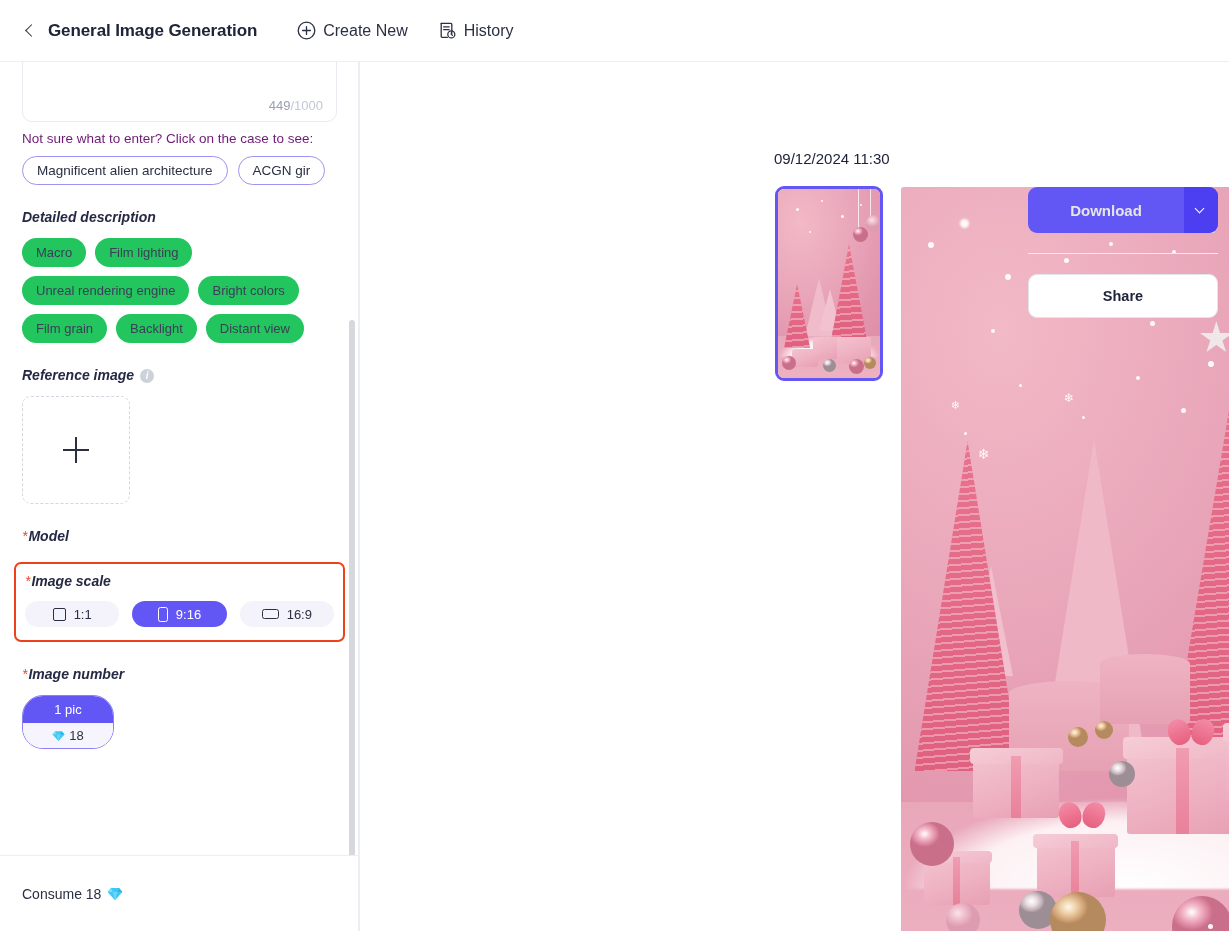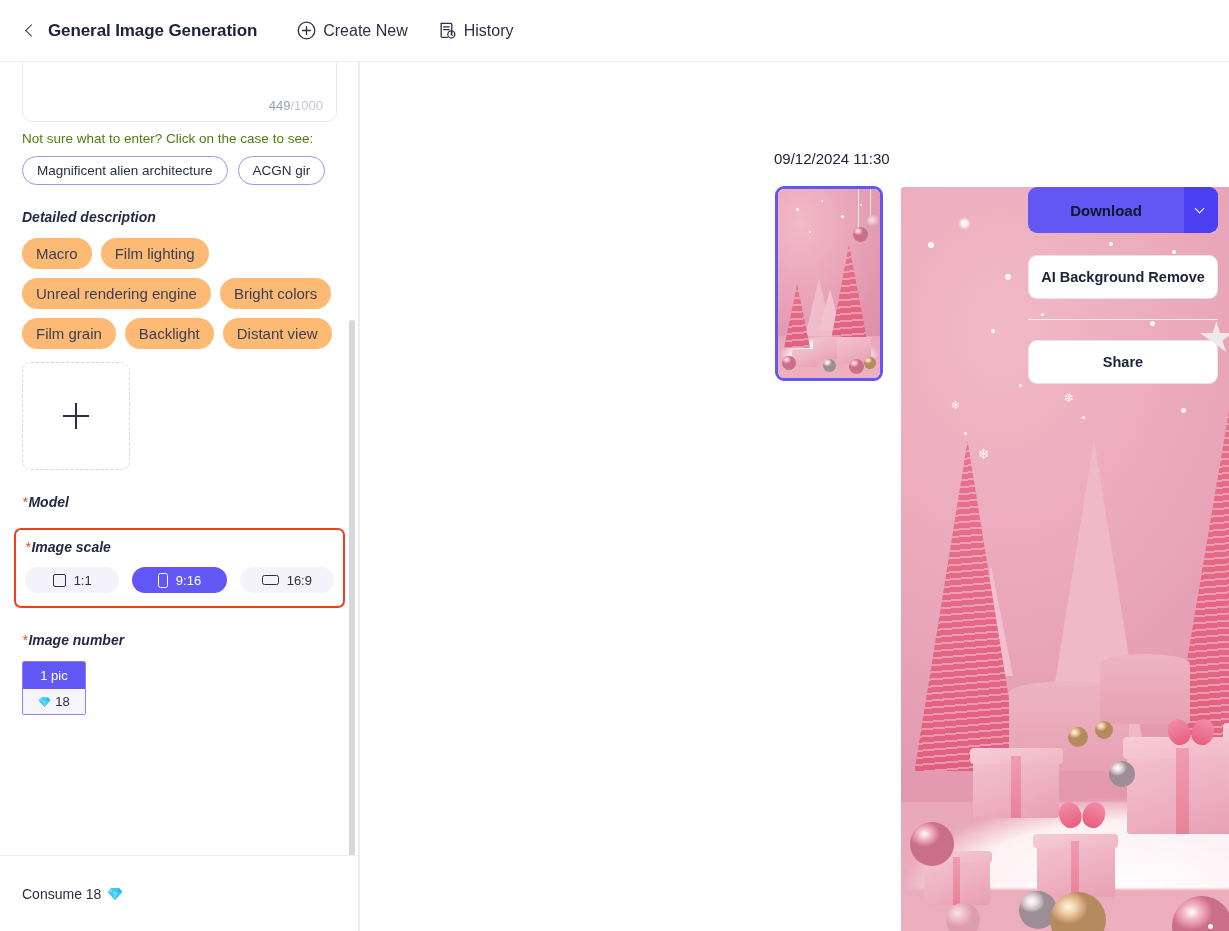--- a/index.html
+++ b/index.html
@@ -108,21 +108,21 @@
   }
   .char-count {
     position: absolute;
     right: 13px; bottom: 8px;
     font-size: 13px; color: #9aa0b0;
   }
   .char-count .sep { color: #c3c7d2; }
 
   .hint-text {
     margin-top: 9px;
-    font-size: 13.5px; color: #4d7c0f;
+    font-size: 13.5px; color: #701a75;
   }
   .case-row {
     display: flex; gap: 10px; margin-top: 10px;
     flex-wrap: wrap;
   }
   .case-chip {
     border: 1px solid #9d93f0;
     color: #2b2f42;
     border-radius: 20px;
     padding: 6px 14px;
@@ -148,25 +148,25 @@
     border-radius: 50%;
     background: #cdd1da;
     color: #fff; font-size: 10px;
     text-align: center; line-height: 14px;
     font-weight: bold; margin-left: 6px;
     vertical-align: 1px; cursor: pointer;
   }
 
   .tag-row { display: flex; flex-wrap: wrap; gap: 9px; margin-top: 13px; }
   .tag {
-    background: #fdba74;
+    background: #22c55e;
     color: #3a3f57;
     border-radius: 18px;
     padding: 7px 14px;
-    font-size: 15px;
+    font-size: 13px;
     cursor: pointer;
     white-space: nowrap;
   }
 
   .upload-box {
     margin-top: 13px;
     width: 108px; height: 108px;
     border: 1.5px dashed #d3d6de;
     border-radius: 9px;
     display: flex; align-items: center; justify-content: center;
@@ -224,23 +224,23 @@
   .scale-btn.active { background: #6257f5; color: #ffffff; }
   .sh { border: 1.6px solid #2b2f42; display: block; }
   .scale-btn.active .sh { border-color: #ffffff; }
   .sh-1-1 { width: 13px; height: 13px; border-radius: 2px; }
   .sh-9-16 { width: 10px; height: 15px; border-radius: 2.5px; }
   .sh-16-9 { width: 17px; height: 10px; border-radius: 2.5px; }
 
   
   .num-row { display: flex; gap: 10px; margin-top: 13px; }
   .num-card {
-    width: 64px;
+    width: 92px;
     border: 1.5px solid #8b80f4;
-    border-radius: 2px;
+    border-radius: 21px;
     overflow: hidden;
     cursor: pointer;
   }
   .num-top {
     background: #6257f5; color: #fff;
     font-size: 13px; text-align: center;
     padding: 6px 0 6px 0;
   }
   .num-bot {
     background: #f6f5fd; color: #2b2f42;
@@ -446,20 +446,23 @@
       <div class="tag-row">
         <div class="tag">Macro</div>
         <div class="tag">Film lighting</div>
         <div class="tag">Unreal rendering engine</div>
         <div class="tag">Bright colors</div>
         <div class="tag">Film grain</div>
         <div class="tag">Backlight</div>
         <div class="tag">Distant view</div>
       </div>
 
+      <div class="section-label">
+        <span>Reference image</span><span class="info-dot">i</span>
+      </div>
       <div class="upload-box">
         <span class="plus"></span>
       </div>
 
       <div class="section-label req">Model</div>
 
       <div class="scale-block">
         <div class="section-label req">Image scale</div>
         <div class="scale-row">
           <div class="scale-btn">
@@ -618,28 +621,27 @@
         <div class="ball gold" style="left:43%;bottom:30%;width:18px;height:18px"></div>
 
         <div class="dot" style="left:68%;bottom:6%;width:5px;height:5px"></div>
       </div>
     </div>
   </div>
 
   <div style="position:absolute; left:1028px; top:125px; width:190px;">
 
     <div style="display:flex; height:46px; border-radius:9px; overflow:hidden; background:#6257f5;">
-      <div style="flex:1 1 auto; display:flex; align-items:center; justify-content:center; color:#0f172a; font-size:15px; font-weight:bold; cursor:pointer;">Download</div>
+      <div style="flex:1 1 auto; display:flex; align-items:center; justify-content:center; color:#e5e5e5; font-size:15px; font-weight:bold; cursor:pointer;">Download</div>
       <div style="width:34px; display:flex; align-items:center; justify-content:center; background:#4c3ff2; cursor:pointer;">
         <span style="display:block;width:10px;height:10px;position:relative">
           <span style="position:absolute;left:0;top:0;width:7px;height:7px;border-right:1.6px solid #fff;border-bottom:1.6px solid #fff;transform:rotate(45deg)"></span>
         </span>
       </div>
     </div>
 
-    <div style="margin-top:22px; height:44px; border:1px solid #e3e5ec; border-radius:9px; display:flex; align-items:center; justify-content:center; font-size:14.5px; font-weight:bold; color:#20243a; cursor:pointer; background:#fff;">AI Background Remove</div>
 
     <div style="margin-top:20px; height:1px; background:#eceef3;"></div>
 
     <div style="margin-top:20px; height:44px; border:1px solid #e3e5ec; border-radius:9px; display:flex; align-items:center; justify-content:center; font-size:14.5px; font-weight:bold; color:#20243a; cursor:pointer; background:#fff;">Share</div>
   </div>
 
 </div>
 
 </body></html>

